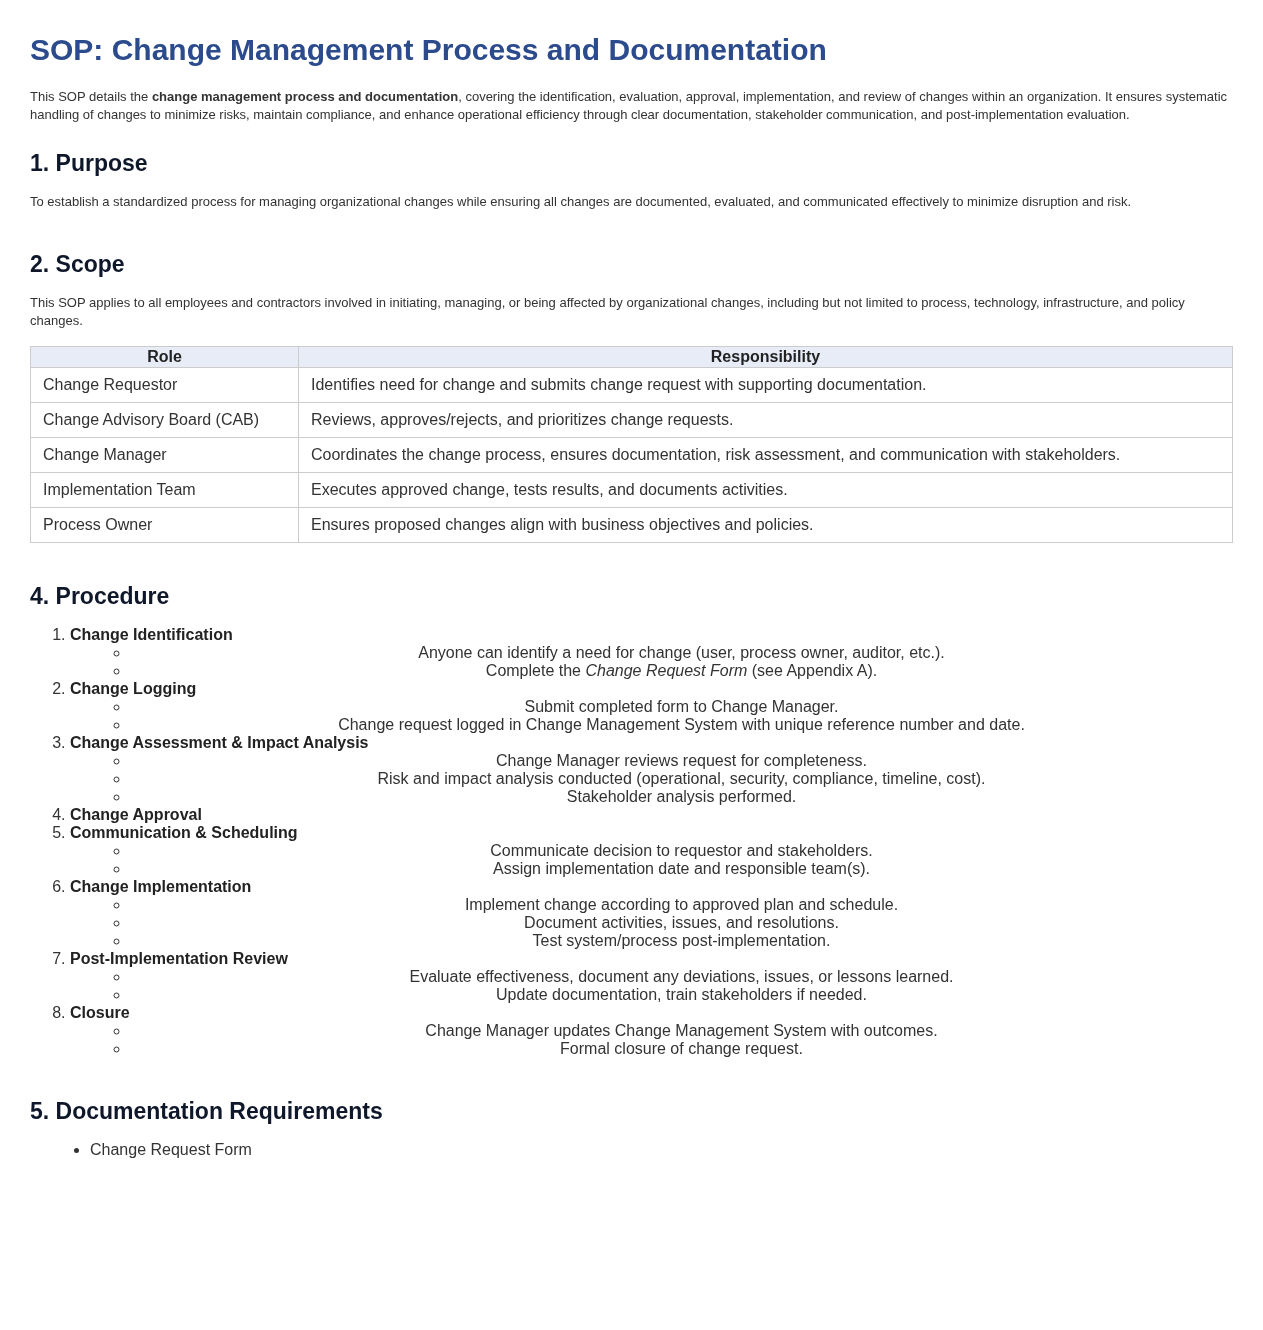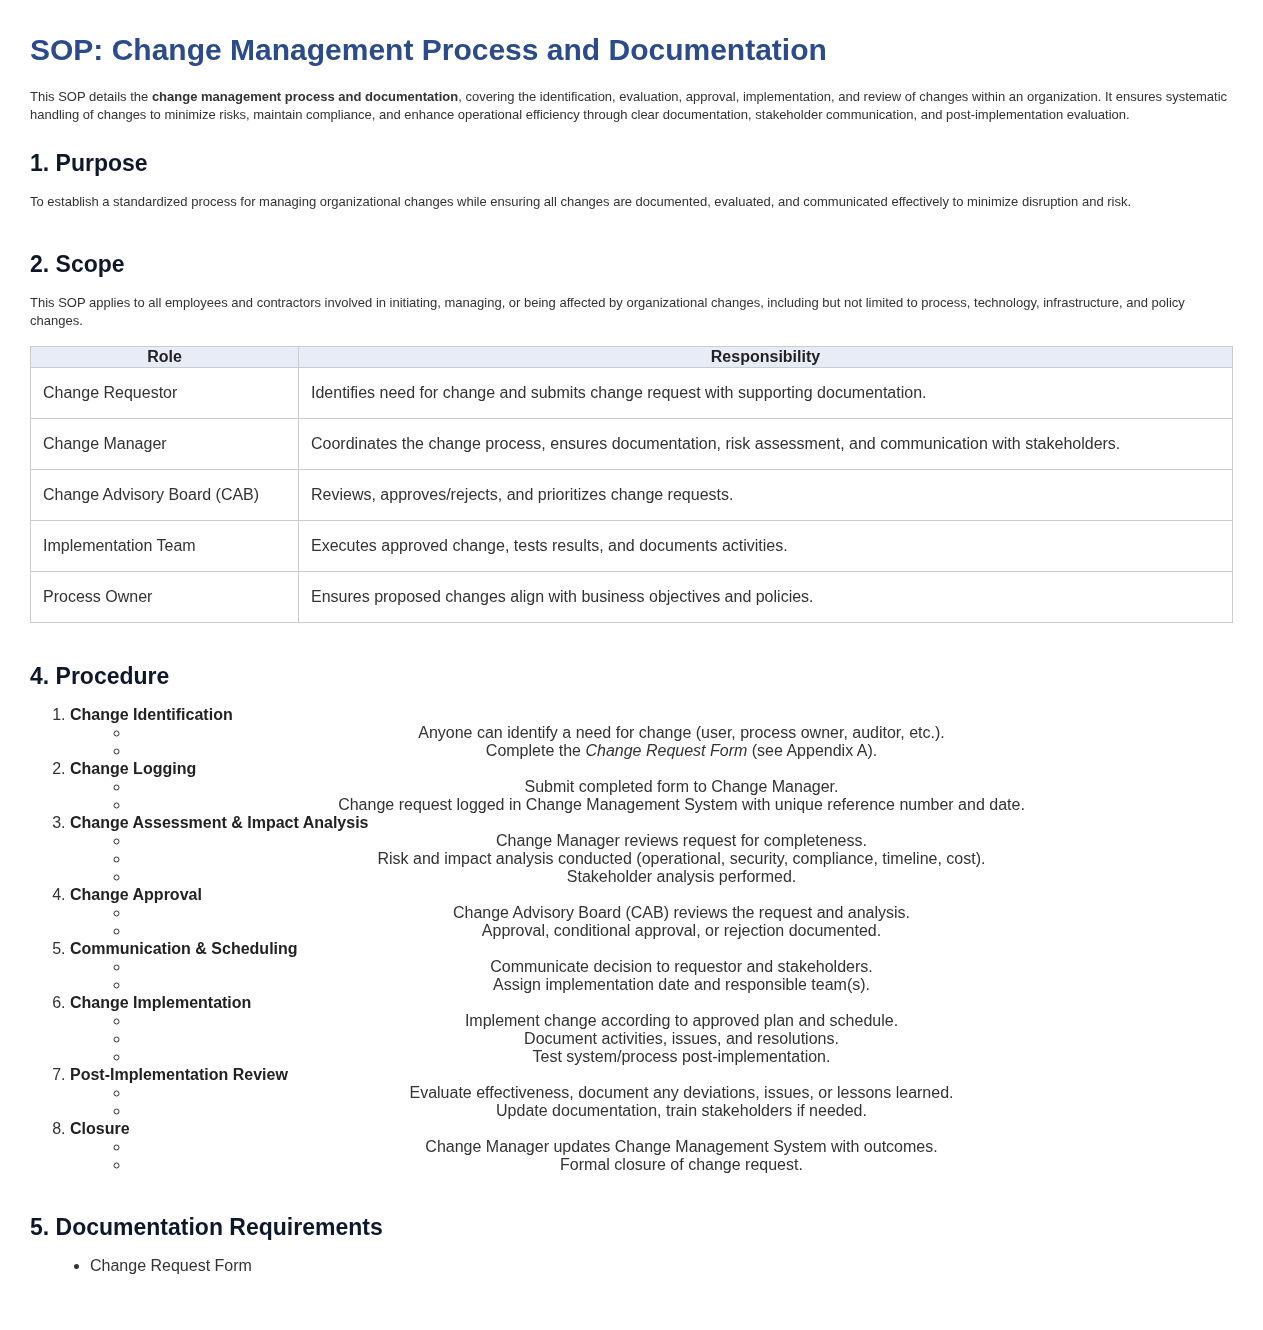--- a/index.html
+++ b/index.html
@@ -54,21 +54,21 @@
     text-align: left;
   }
   th {
     background: #E8ECF7;
     text-align: center;
     font-weight: bold;
     color: #222222;
     padding: 1px 12px;
   }
   td {
-    padding: 16px 12px;
+    padding: 8px 12px;
   }
   th.role-col { width: 243px; }
   ol.procedure {
     margin: 0 0 16px 0;
     padding-left: 40px;
     font-size: 16px;
     line-height: 18px;
   }
   ol.procedure > li > strong { color: #222222; }
   ol.procedure ul {
@@ -107,26 +107,26 @@
         <th class="role-col">Role</th>
         <th>Responsibility</th>
       </tr>
     </thead>
     <tbody>
       <tr>
         <td>Change Requestor</td>
         <td>Identifies need for change and submits change request with supporting documentation.</td>
       </tr>
       <tr>
+        <td>Change Advisory Board (CAB)</td>
+        <td>Reviews, approves/rejects, and prioritizes change requests.</td>
+      </tr>
+      <tr>
         <td>Change Manager</td>
         <td>Coordinates the change process, ensures documentation, risk assessment, and communication with stakeholders.</td>
-      </tr>
-      <tr>
-        <td>Change Advisory Board (CAB)</td>
-        <td>Reviews, approves/rejects, and prioritizes change requests.</td>
       </tr>
       <tr>
         <td>Implementation Team</td>
         <td>Executes approved change, tests results, and documents activities.</td>
       </tr>
       <tr>
         <td>Process Owner</td>
         <td>Ensures proposed changes align with business objectives and policies.</td>
       </tr>
     </tbody>
@@ -152,24 +152,20 @@
     <li>
       <strong>Change Assessment &amp; Impact Analysis</strong>
       <ul>
         <li>Change Manager reviews request for completeness.</li>
         <li>Risk and impact analysis conducted (operational, security, compliance, timeline, cost).</li>
         <li>Stakeholder analysis performed.</li>
       </ul>
     </li>
     <li>
       <strong>Change Approval</strong>
-      <ul>
-        <li>Change Advisory Board (CAB) reviews the request and analysis.</li>
-        <li>Approval, conditional approval, or rejection documented.</li>
-      </ul>
     </li>
     <li>
       <strong>Communication &amp; Scheduling</strong>
       <ul>
         <li>Communicate decision to requestor and stakeholders.</li>
         <li>Assign implementation date and responsible team(s).</li>
       </ul>
     </li>
     <li>
       <strong>Change Implementation</strong>

